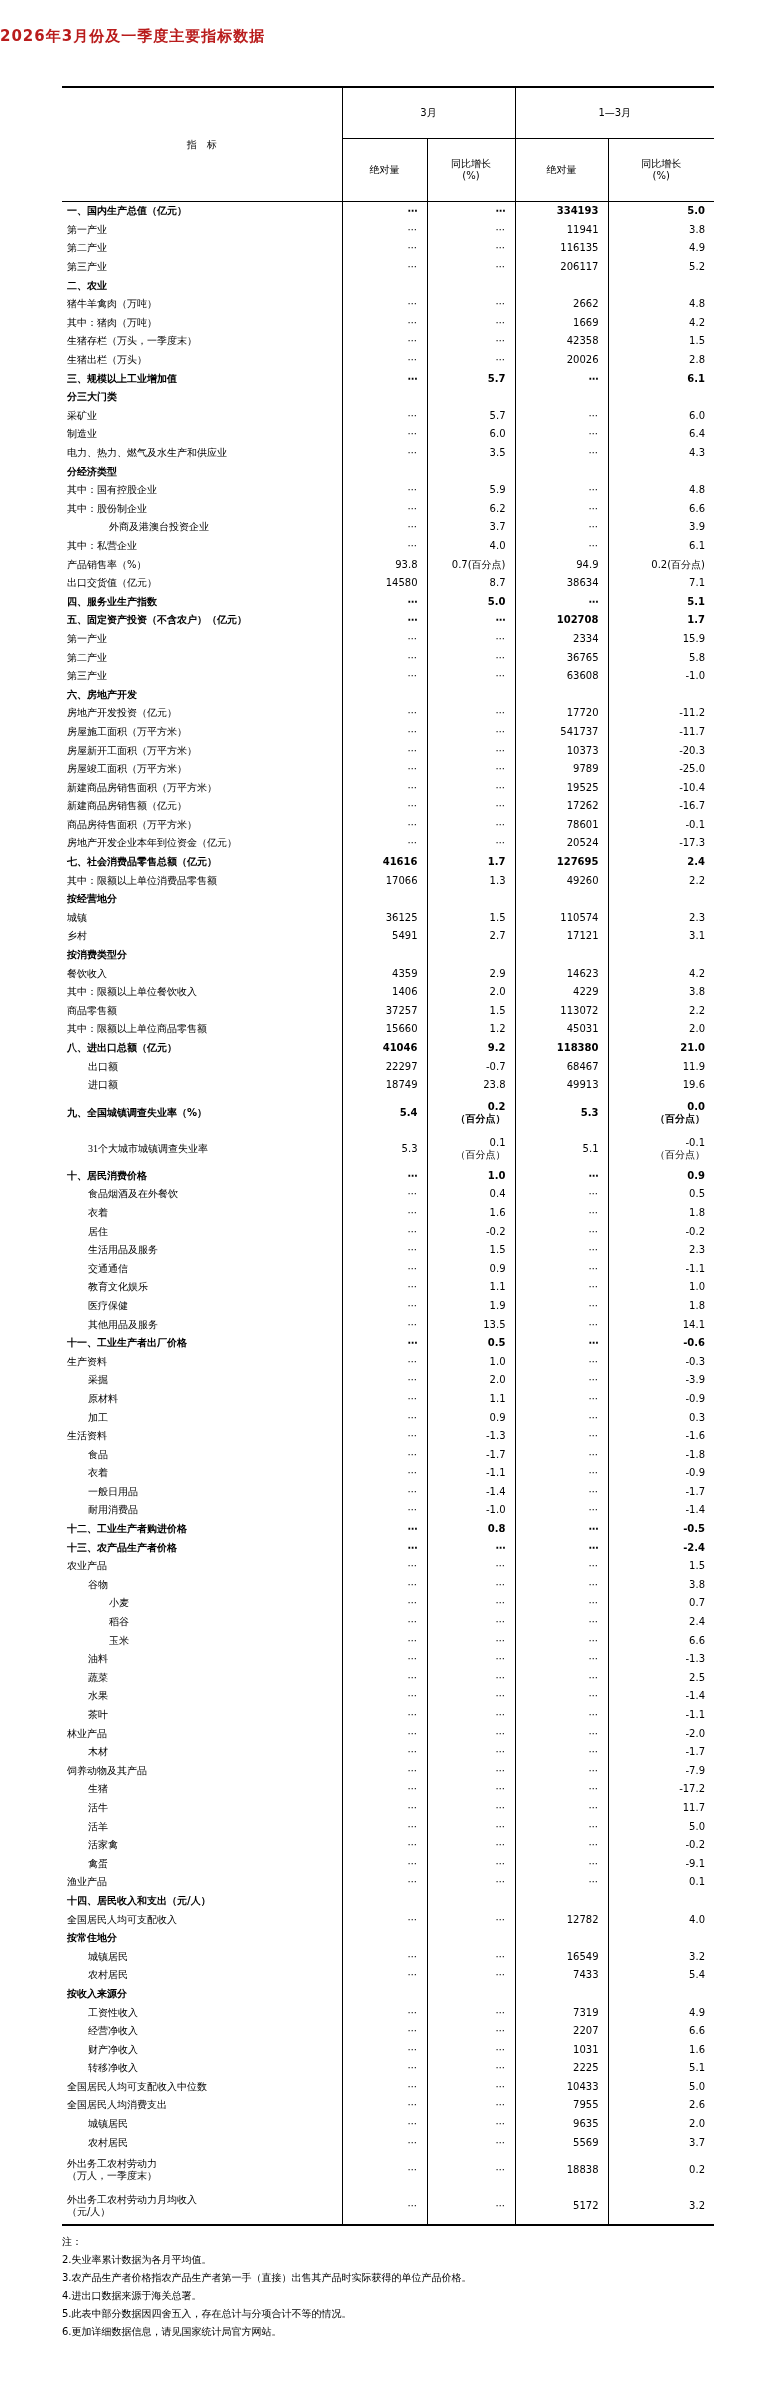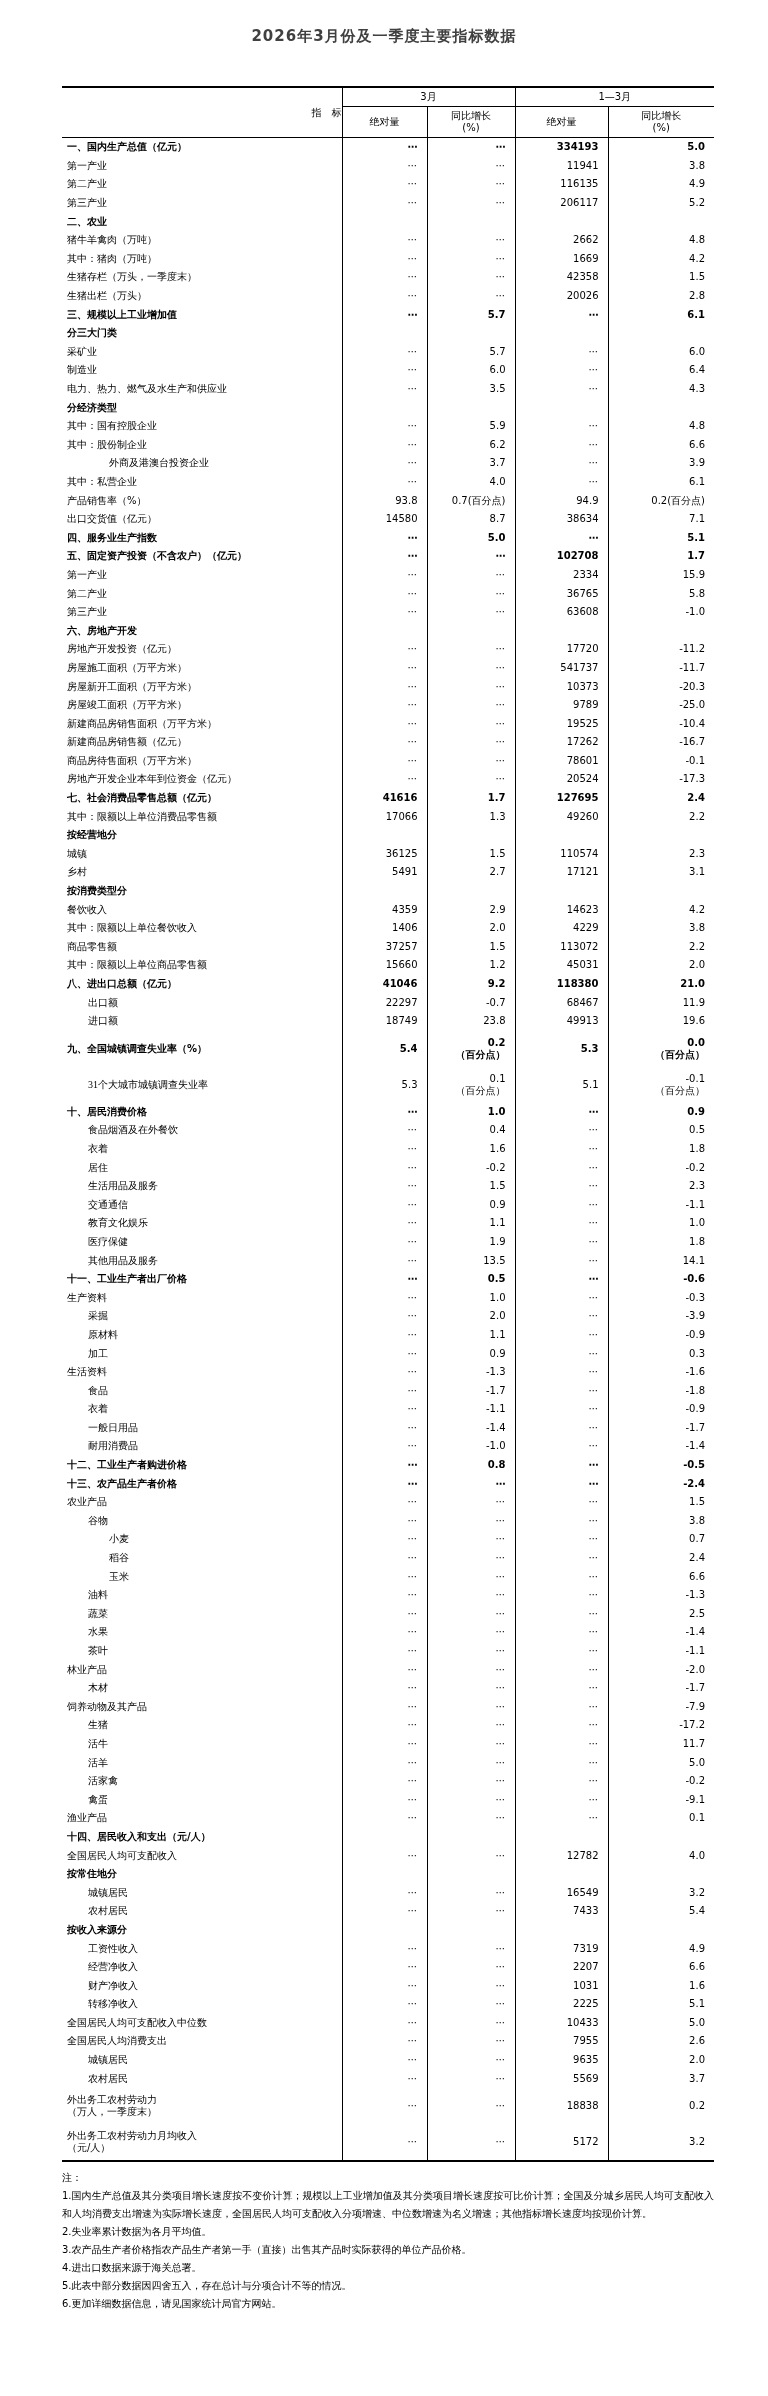--- a/index.html
+++ b/index.html
@@ -4,36 +4,36 @@
 <style>
   html,body{margin:0;padding:0;background:#fff;}
   body{
     width:768px;min-height:2396px;
     font-family:"DejaVu Sans",sans-serif;
     color:#111;
     -webkit-font-smoothing:antialiased;
   }
   .page{width:768px;min-height:2396px;background:#fff;overflow:hidden;}
   .title{
-    font-size:15px;font-weight:bold;text-align:center;
-    margin:27px 0 0 0;letter-spacing:1px;color:#404040;
+    font-size:15px;font-weight:bold;
+    margin:27px 0 0 0;letter-spacing:1px;color:#b91c1c;
   }
   table.ind{
     border-collapse:collapse;table-layout:fixed;
     width:652px;margin:40px 0 0 62px;
     border-top:2px solid #000;border-bottom:2px solid #000;
     font-size:10px;color:#000;
   }
   col.c-lab{width:280px;}
   col.c-ma {width:85px;}
   col.c-my {width:88px;}
   col.c-qa {width:93px;}
   col.c-qy {width:106px;}
-  thead th{font-weight:normal;text-align:center;vertical-align:middle;padding:0;font-size:10px;}
-  th.h-ind{border-right:1px solid #000;border-bottom:1px solid #000;text-align:right;}
+  thead th{font-weight:normal;text-align:center;vertical-align:middle;padding:16px;font-size:10px;}
+  th.h-ind{border-right:1px solid #000;border-bottom:1px solid #000;}
   th.h-period{height:18px;border-bottom:1px solid #000;}
   th.h-march{border-right:1px solid #000;}
   th.h-sub{height:30px;border-bottom:1px solid #000;line-height:12px;}
   th.h-line{border-right:1px solid #000;}
   tbody td{height:18.6px;padding:0;vertical-align:middle;line-height:12px;}
   td.lab{text-align:left;border-right:1px solid #000;padding-left:5px;}
   td.val{text-align:right;border-right:1px solid #000;padding-right:9px;}
   td.val.last{border-right:none;}
   tr.bold td{font-weight:bold;}
   tr.tall td{height:36px;}
@@ -807,21 +807,20 @@
           <td class="val">⋯</td>
           <td class="val">⋯</td>
           <td class="val">5172</td>
           <td class="val last">3.2</td>
         </tr>
       </tbody>
   </table>
 
   <div class="notes">
     <div class="note-line">注：</div>
-  <div class="note-line">1.国内生产总值及其分类项目增长速度按不变价计算；规模以上工业增加值及其分类项目增长速度按可比价计算；全国及分城乡居民人均可支配收入和人均消费支出增速为实际增长速度，全国居民人均可支配收入分项增速、中位数增速为名义增速；其他指标增长速度均按现价计算。</div>
       <div class="note-line">2.失业率累计数据为各月平均值。</div>
       <div class="note-line">3.农产品生产者价格指农产品生产者第一手（直接）出售其产品时实际获得的单位产品价格。</div>
       <div class="note-line">4.进出口数据来源于海关总署。</div>
       <div class="note-line">5.此表中部分数据因四舍五入，存在总计与分项合计不等的情况。</div>
       <div class="note-line">6.更加详细数据信息，请见国家统计局官方网站。</div>
     </div>
 
 </div>
 
 </body></html>

